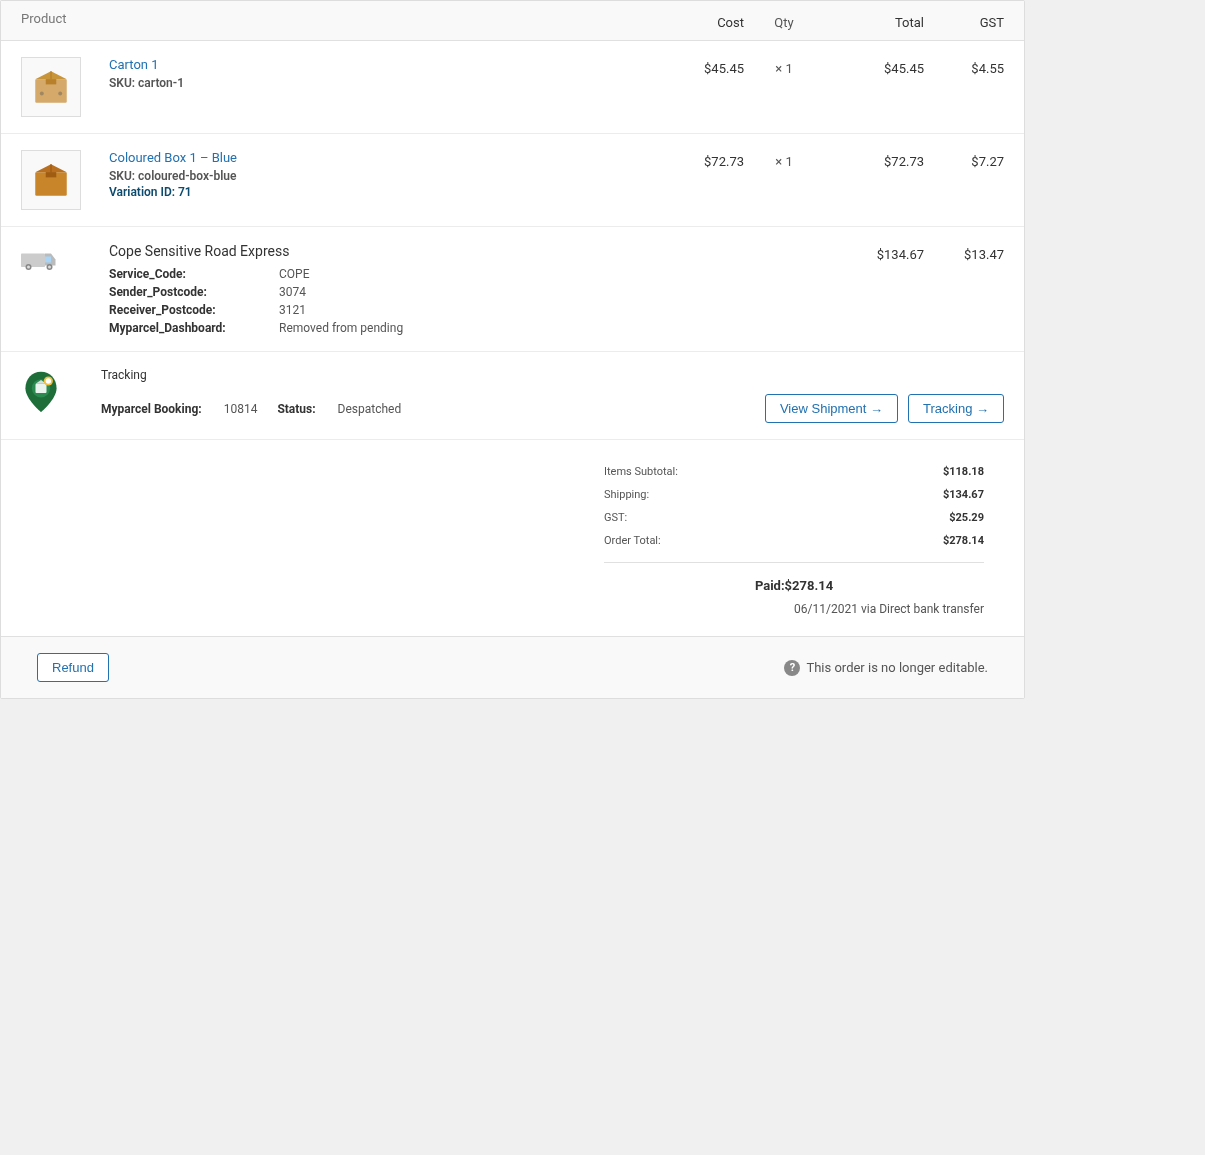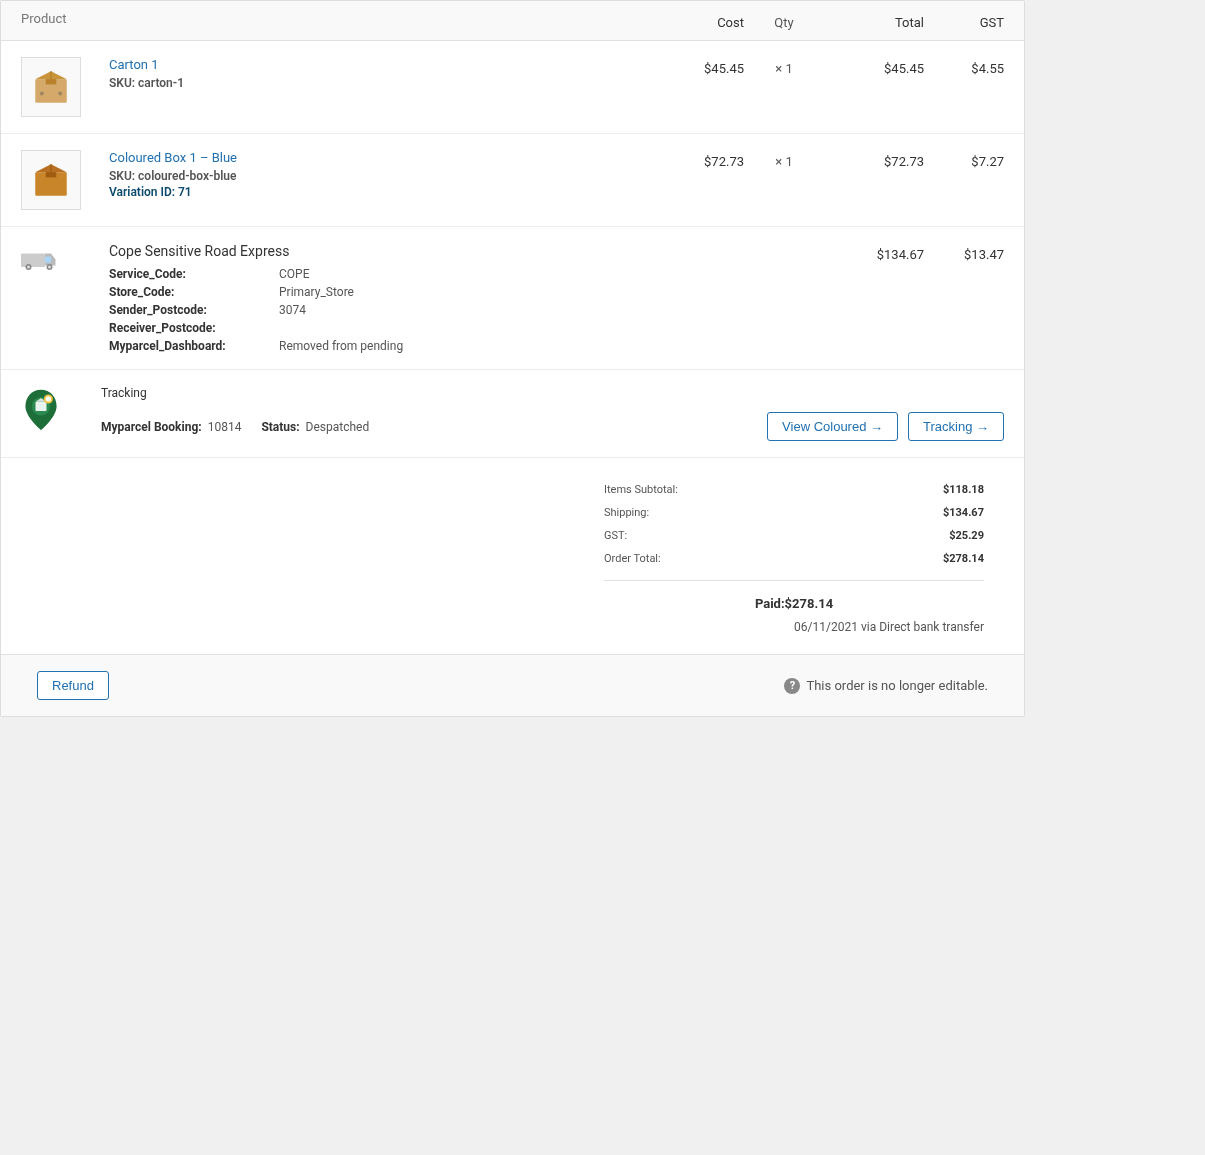--- a/index.html
+++ b/index.html
@@ -93,21 +93,21 @@
       display: grid;
       grid-template-columns: 80px 1fr;
       padding: 16px 20px;
       border-bottom: 1px solid #ececec;
       align-items: start;
     }
     .tracking-icon { display: flex; align-items: flex-start; padding-top: 2px; }
     .tracking-content { }
     .tracking-title { font-size: 12px; color: #333; margin-bottom: 12px; }
     .tracking-row { display: flex; align-items: center; gap: 20px; }
-    .tracking-field { display: flex; align-items: center; gap: 6px; }
+    .tracking-field { display: flex; align-items: center; gap: 22px; }
     .tracking-field-label { font-weight: 700; color: #333; font-size: 12px; }
     .tracking-field-value { color: #555; font-size: 12px; }
     .tracking-buttons { display: flex; gap: 10px; margin-left: auto; }
     .btn-outline {
       border: 1px solid #2271b1;
       background: #fff;
       color: #2271b1;
       padding: 6px 14px;
       border-radius: 3px;
       cursor: pointer;
@@ -262,29 +262,26 @@
           <rect x="32" y="10" width="8" height="8" fill="#aad4f5"></rect>
         </svg>
       </div>
       <div class="shipping-info">
         <div class="shipping-name">Cope Sensitive Road Express</div>
         <div class="shipping-detail">
           <span class="shipping-detail-label">Service_Code:</span>
           <span class="shipping-detail-value">COPE</span>
         </div>
         <div class="shipping-detail">
-          <span class="shipping-detail-label">Store_Code:</span>
-          <span class="shipping-detail-value">Primary_Store</span>
-        </div>
-        <div class="shipping-detail">
           <span class="shipping-detail-label">Sender_Postcode:</span>
           <span class="shipping-detail-value">3074</span>
         </div>
         <div class="shipping-detail">
           <span class="shipping-detail-label">Receiver_Postcode:</span>
+          <span class="shipping-detail-value">3121</span>
         </div>
         <div class="shipping-detail">
           <span class="shipping-detail-label">Myparcel_Dashboard:</span>
           <span class="shipping-detail-value">Removed from pending</span>
         </div>
       </div>
       <div style="grid-column: 3; text-align:right; padding-top: 4px;"></div>
       <div style="grid-column: 4; text-align:center; padding-top:4px;"></div>
       <div class="col-total">$134.67</div>
       <div class="col-gst">$13.47</div>
@@ -310,21 +307,21 @@
         <div class="tracking-row">
           <div class="tracking-field">
             <span class="tracking-field-label">Myparcel Booking:</span>
             <span class="tracking-field-value">10814</span>
           </div>
           <div class="tracking-field">
             <span class="tracking-field-label">Status:</span>
             <span class="tracking-field-value">Despatched</span>
           </div>
           <div class="tracking-buttons">
-            <button class="btn-outline">View Coloured →</button>
+            <button class="btn-outline">View Shipment →</button>
             <button class="btn-outline">Tracking →</button>
           </div>
         </div>
       </div>
     </div>
 
     <div class="totals-section">
       <div class="totals-table">
         <div class="totals-row">
           <span class="label">Items Subtotal:</span>

